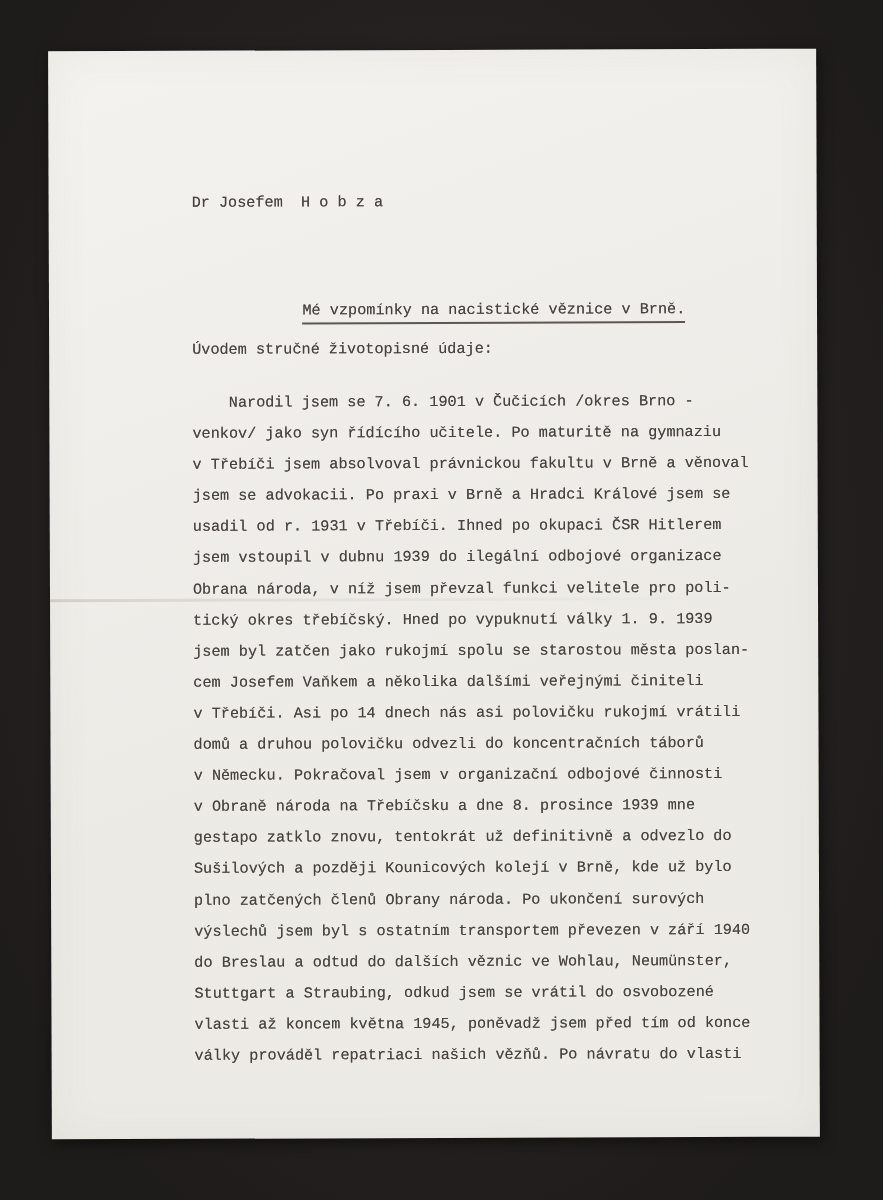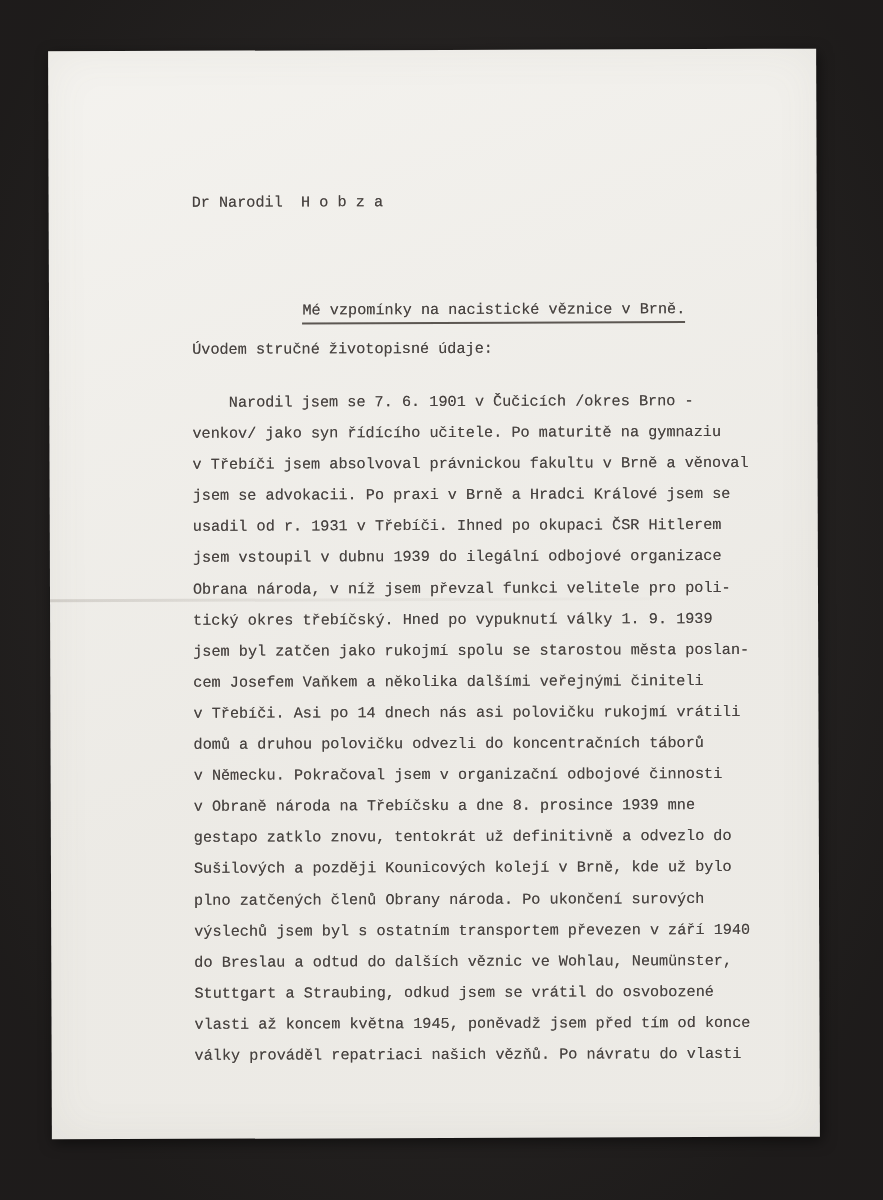--- a/index.html
+++ b/index.html
@@ -59,21 +59,21 @@
 </style>
 </head>
 <body>
 
 <div class="photo-bg"></div>
 
 <div class="paper">
 
   <div class="crease"></div>
 
-  <div class="tw author">Dr Narodil  H o b z a</div>
+  <div class="tw author">Dr Josefem  H o b z a</div>
 
   <div class="tw title-wrap">
     <span class="title-underlined">Mé vzpomínky na nacistické věznice v Brně.</span>
   </div>
 
   <div class="tw intro">Úvodem stručné životopisné údaje:</div>
 
   <div class="tw body-block"><div>    Narodil jsem se 7. 6. 1901 v Čučicích /okres Brno -</div><div>venkov/ jako syn řídícího učitele. Po maturitě na gymnaziu</div><div>v Třebíči jsem absolvoval právnickou fakultu v Brně a věnoval</div><div>jsem se advokacii. Po praxi v Brně a Hradci Králové jsem se</div><div>usadil od r. 1931 v Třebíči. Ihned po okupaci ČSR Hitlerem</div><div>jsem vstoupil v dubnu 1939 do ilegální odbojové organizace</div><div>Obrana národa, v níž jsem převzal funkci velitele pro poli-</div><div>tický okres třebíčský. Hned po vypuknutí války 1. 9. 1939</div><div>jsem byl zatčen jako rukojmí spolu se starostou města poslan-</div><div>cem Josefem Vaňkem a několika dalšími veřejnými činiteli</div><div>v Třebíči. Asi po 14 dnech nás asi polovičku rukojmí vrátili</div><div>domů a druhou polovičku odvezli do koncentračních táborů</div><div>v Německu. Pokračoval jsem v organizační odbojové činnosti</div><div>v Obraně národa na Třebíčsku a dne 8. prosince 1939 mne</div><div>gestapo zatklo znovu, tentokrát už definitivně a odvezlo do</div><div>Sušilových a později Kounicových kolejí v Brně, kde už bylo</div><div>plno zatčených členů Obrany národa. Po ukončení surových</div><div>výslechů jsem byl s ostatním transportem převezen v září 1940</div><div>do Breslau a odtud do dalších věznic ve Wohlau, Neumünster,</div><div>Stuttgart a Straubing, odkud jsem se vrátil do osvobozené</div><div>vlasti až koncem května 1945, poněvadž jsem před tím od konce</div><div>války prováděl repatriaci našich vězňů. Po návratu do vlasti</div></div>
 
 </div>

